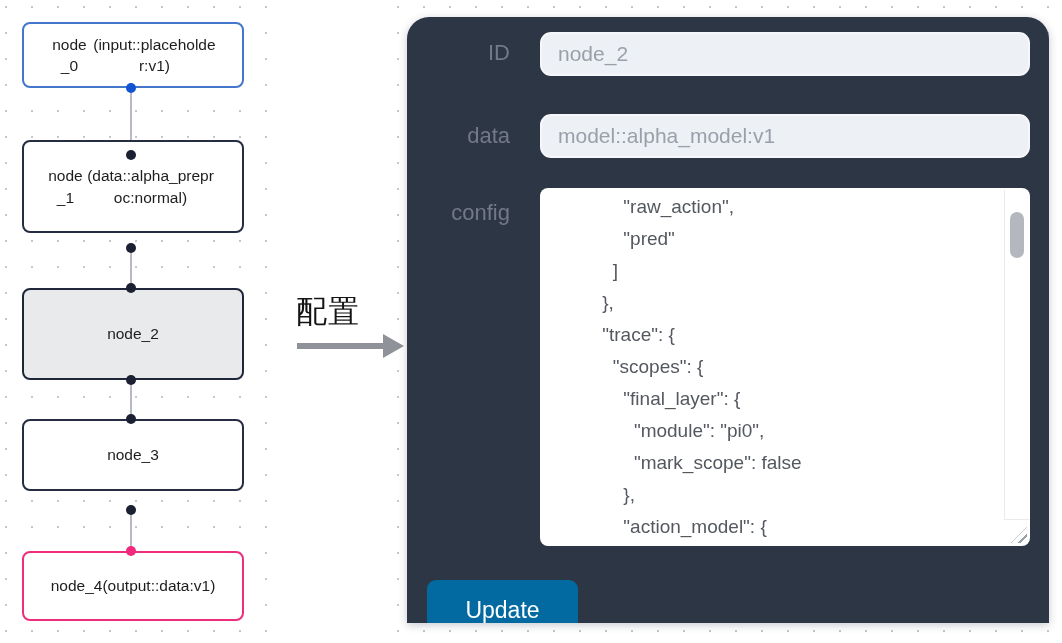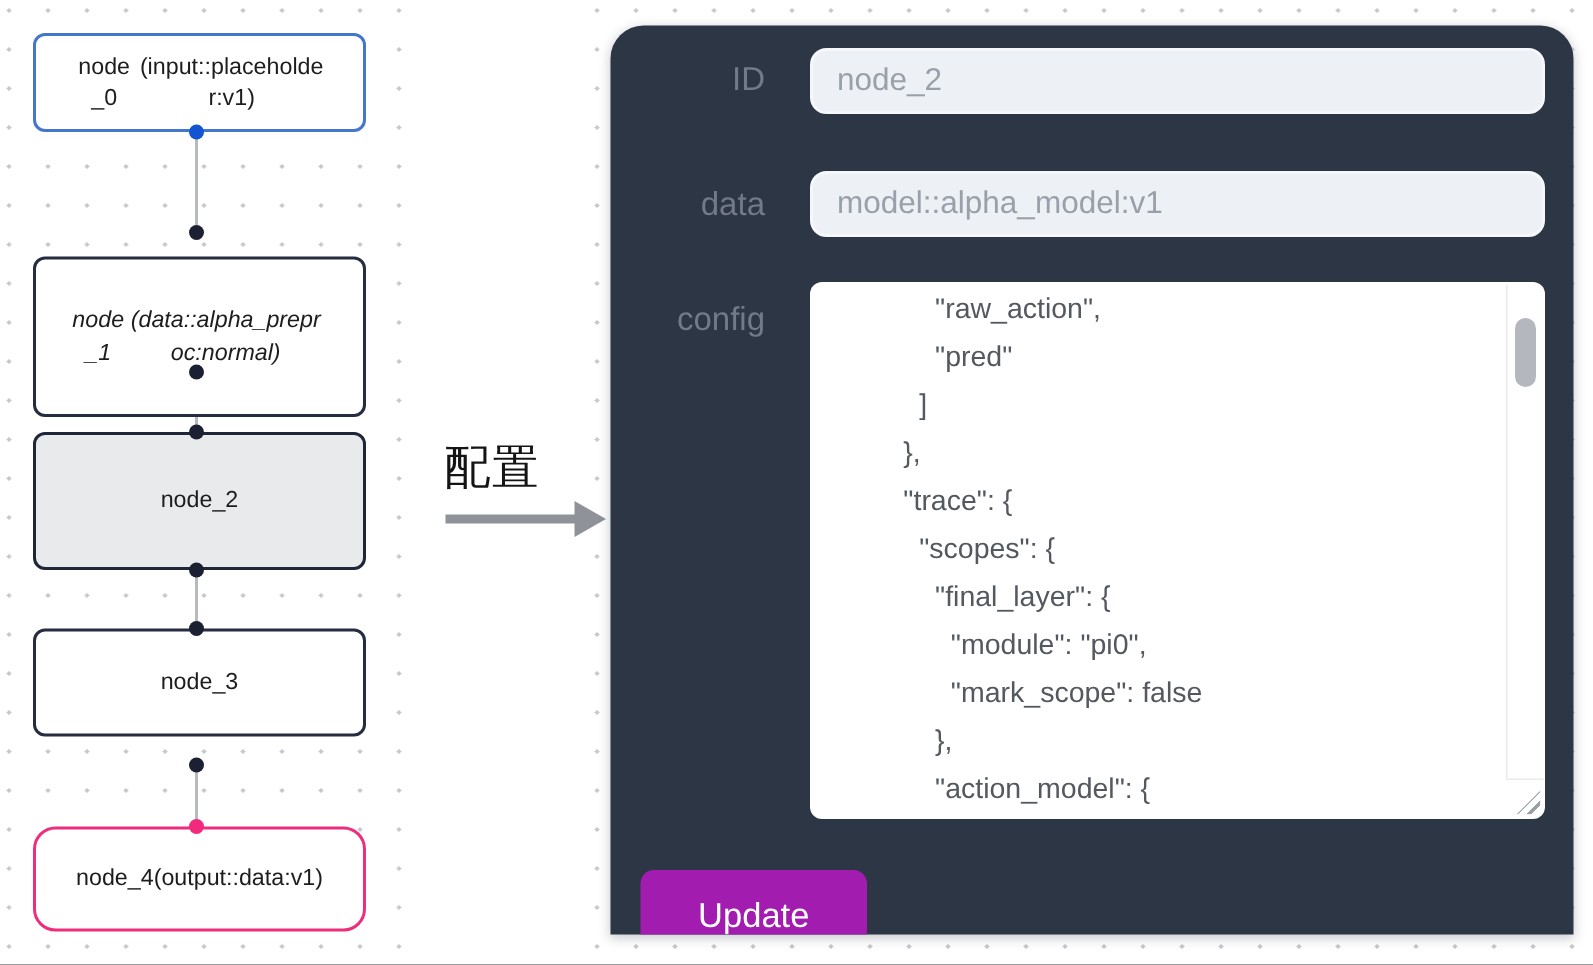--- a/index.html
+++ b/index.html
@@ -21,24 +21,24 @@
   
   .node {
     position:absolute; left:22px; width:222px; z-index:2;
     background:#ffffff; border:2px solid #262c42; border-radius:8px;
     display:flex; align-items:center; justify-content:center;
     text-align:center; padding:0 24px;
     font-size:15.5px; line-height:21.5px; color:#1d1d1f;
     word-break:break-all;
   }
   .node-0 { top:22px;  height:66px; border-color:#4477cc; }
-  .node-1 { top:171px; height:107px;font-style:italic; }
+  .node-1 { top:140px; height:93px; }
   .node-2 { top:288px; height:92px; background:#e9eaec; border-color:#20263a; border-width:2.5px; }
   .node-3 { top:419px; height:72px; }
-  .node-4 { top:551px; height:70px; border-color:#ee2e7c;border-radius:15px; }
+  .node-4 { top:551px; height:70px; border-color:#ee2e7c; }
 
   .edge { position:absolute; left:130px; width:2px; background:#b7bac0; z-index:1; }
   .edge-0 { top:88px;  height:62px; }
   .edge-1 { top:248px; height:40px; }
   .edge-2 { top:380px; height:39px; }
   .edge-3 { top:510px; height:41px; }
 
   .port { position:absolute; left:126px; width:10px; height:10px; border-radius:50%;
           background:#1b2133; z-index:3; }
   .port-blue { background:#1254d2; }
@@ -97,21 +97,21 @@
     position:absolute; right:6px; top:24px; width:14px; height:46px;
     border-radius:8px; background:#b4b8be;
   }
   .resize-handle {
     position:absolute; right:3px; bottom:3px; width:16px; height:16px;
     background:repeating-linear-gradient(135deg, rgba(0,0,0,0) 0 4px, #9aa0a8 4px 6px);
     clip-path:polygon(100% 0, 100% 100%, 0 100%);
   }
   .update-btn {
     position:absolute; left:20px; top:563px; width:151px; height:51px;
-    background:#a21caf; border:none; border-radius:9px;
+    background:#0369a1; border:none; border-radius:9px;
     color:#ffffff; font-size:23px; text-align:center; padding:9px 0 0;
     font-family:"Liberation Sans",sans-serif; cursor:pointer;
   }
   .node-title, .node-sub { display:block; }
 </style>
 </head>
 <body>
 
 <div class="canvas canvas-left">
 

